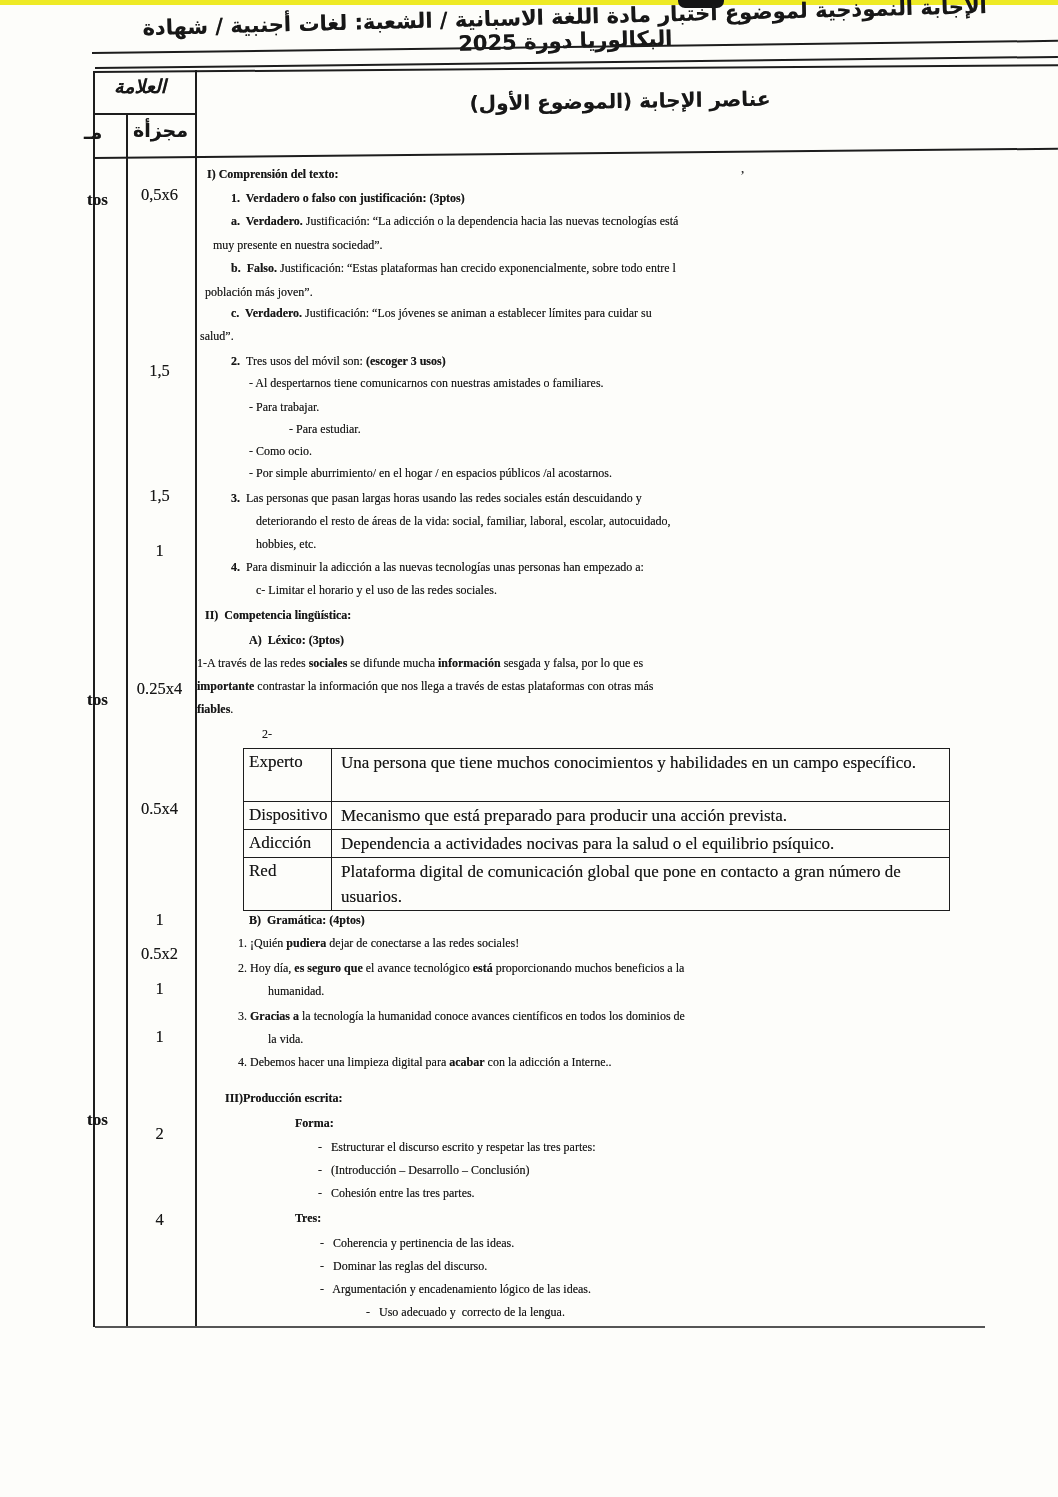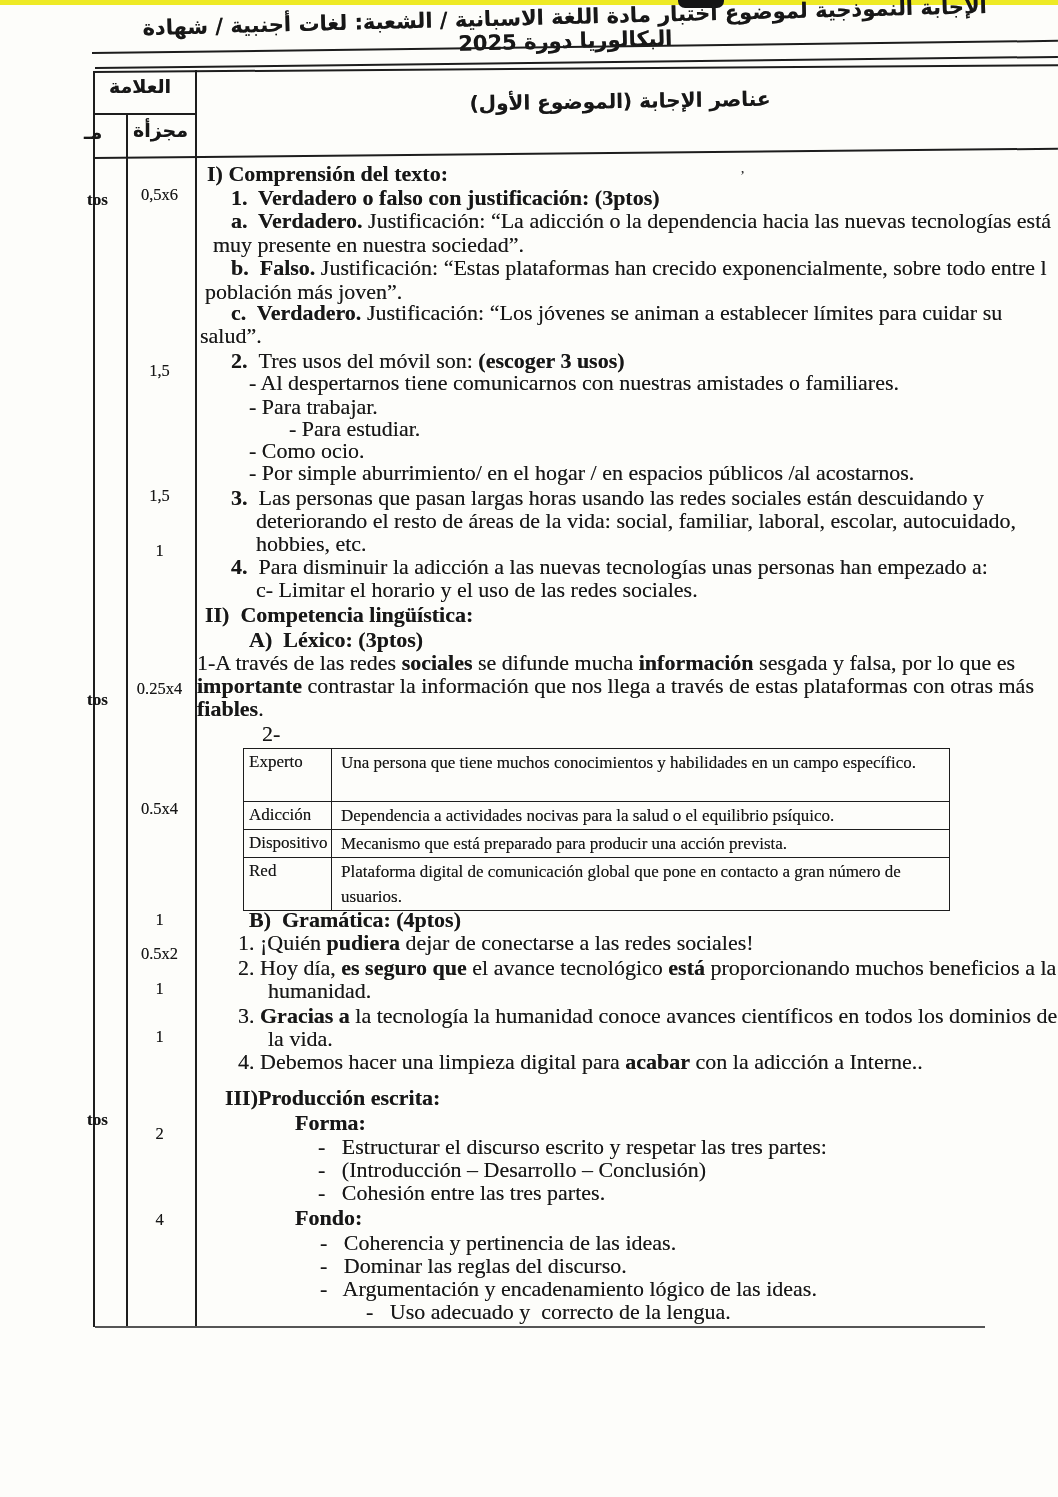--- a/index.html
+++ b/index.html
@@ -7,31 +7,31 @@
     position:relative;
     width:1058px;height:1497px;
     background:#fdfdfa;
     overflow:hidden;
     font-family:"Liberation Serif",serif;
     color:#171717;
   }
   .ln{
     position:absolute;
     white-space:pre;
-    font-size:22px;line-height:22px;
+    font-size:12px;line-height:22px;
     text-shadow:0 0 0.5px rgba(25,25,25,0.55);
   }
   .ln b{font-weight:bold;}
   .rule{position:absolute;background:#1d1d1d;transform-origin:left center;}
   .vl{position:absolute;background:#1d1d1d;width:1.6px;}
   .ar{font-family:"DejaVu Sans",sans-serif;direction:rtl;font-weight:bold;
       text-shadow:0 0 0.5px rgba(25,25,25,0.5);}
   .title{position:absolute;left:98px;top:5px;width:934px;text-align:center;
          font-size:21px;transform:rotate(-1.5deg);}
-  .hdr-mark{position:absolute;left:88px;top:75px;width:104px;text-align:center;font-size:19px;}
+  .hdr-mark{position:absolute;left:88px;top:75px;width:104px;text-align:center;font-size:19px;font-style:italic;}
   .hdr-partial{position:absolute;left:127px;top:119px;width:67px;text-align:center;font-size:19px;}
   .hdr-total{position:absolute;left:84px;top:121px;width:38px;text-align:left;font-size:19px;}
   .hdr-answers{position:absolute;left:310px;top:89px;width:620px;text-align:center;
                font-size:20px;transform:rotate(-0.9deg);}
   .mark{position:absolute;left:124px;width:71px;text-align:center;
         font-size:16.5px;text-shadow:0 0 0.5px rgba(25,25,25,0.55);}
   .tos{position:absolute;left:87px;font-weight:bold;font-size:17px;
        text-shadow:0 0 0.6px rgba(25,25,25,0.6);}
   .vtable{position:absolute;left:243px;top:748px;width:707px;
           border:1.6px solid #1d1d1d;box-sizing:border-box;background:transparent;}
@@ -115,44 +115,44 @@
 <div class="ln" style="left:197px;top:652px;"><span>1-A través de las redes </span><b>sociales</b><span> se difunde mucha </span><b>información</b><span> sesgada y falsa, por lo que es</span></div>
 <div class="ln" style="left:197px;top:675px;"><b>importante</b><span> contrastar la información que nos llega a través de estas plataformas con otras más</span></div>
 <div class="ln" style="left:197px;top:698px;"><b>fiables</b><span>.</span></div>
 <div class="ln" style="left:262px;top:723px;"><span>2-</span></div>
 
 <div class="vtable">
   <div class="vrow first" style="min-height:52px;">
     <div class="vterm">Experto</div>
     <div class="vdef">Una persona que tiene muchos conocimientos y habilidades en un campo específico.</div>
   </div>
+  <div class="vrow" style="min-height:27px;">
+    <div class="vterm">Dispositivo</div>
+    <div class="vdef">Mecanismo que está preparado para producir una acción prevista.</div>
+  </div>
   <div class="vrow" style="min-height:25px;">
     <div class="vterm">Adicción</div>
     <div class="vdef">Dependencia a actividades nocivas para la salud o el equilibrio psíquico.</div>
-  </div>
-  <div class="vrow" style="min-height:27px;">
-    <div class="vterm">Dispositivo</div>
-    <div class="vdef">Mecanismo que está preparado para producir una acción prevista.</div>
   </div>
   <div class="vrow" style="min-height:50px;">
     <div class="vterm">Red</div>
     <div class="vdef">Plataforma digital de comunicación global que pone en contacto a gran número de usuarios.</div>
   </div>
 </div>
 
 <div class="ln" style="left:249px;top:909px;"><b>B)  Gramática: (4ptos)</b></div>
 <div class="ln" style="left:238px;top:932px;"><span>1. ¡Quién </span><b>pudiera</b><span> dejar de conectarse a las redes sociales!</span></div>
 <div class="ln" style="left:238px;top:957px;"><span>2. Hoy día, </span><b>es seguro que</b><span> el avance tecnológico </span><b>está</b><span> proporcionando muchos beneficios a la</span></div>
 <div class="ln" style="left:268px;top:980px;"><span>humanidad.</span></div>
 <div class="ln" style="left:238px;top:1005px;"><span>3. </span><b>Gracias a</b><span> la tecnología la humanidad conoce avances científicos en todos los dominios de</span></div>
 <div class="ln" style="left:268px;top:1028px;"><span>la vida.</span></div>
 <div class="ln" style="left:238px;top:1051px;"><span>4. Debemos hacer una limpieza digital para </span><b>acabar</b><span> con la adicción a Interne..</span></div>
 
 <div class="ln" style="left:225px;top:1087px;"><b>III)Producción escrita:</b></div>
 <div class="ln" style="left:295px;top:1112px;"><b>Forma:</b></div>
 <div class="ln" style="left:318px;top:1136px;"><span>-   Estructurar el discurso escrito y respetar las tres partes:</span></div>
 <div class="ln" style="left:318px;top:1159px;"><span>-   (Introducción – Desarrollo – Conclusión)</span></div>
 <div class="ln" style="left:318px;top:1182px;"><span>-   Cohesión entre las tres partes.</span></div>
-<div class="ln" style="left:295px;top:1207px;"><b>Fondo:</b></div>
+<div class="ln" style="left:295px;top:1207px;"><b>Tres:</b></div>
 <div class="ln" style="left:320px;top:1232px;"><span>-   Coherencia y pertinencia de las ideas.</span></div>
 <div class="ln" style="left:320px;top:1255px;"><span>-   Dominar las reglas del discurso.</span></div>
 <div class="ln" style="left:320px;top:1278px;"><span>-   Argumentación y encadenamiento lógico de las ideas.</span></div>
 <div class="ln" style="left:320px;top:1301px;margin-left:46px;"><span>-   Uso adecuado y  correcto de la lengua.</span></div>
 
 </body></html>

